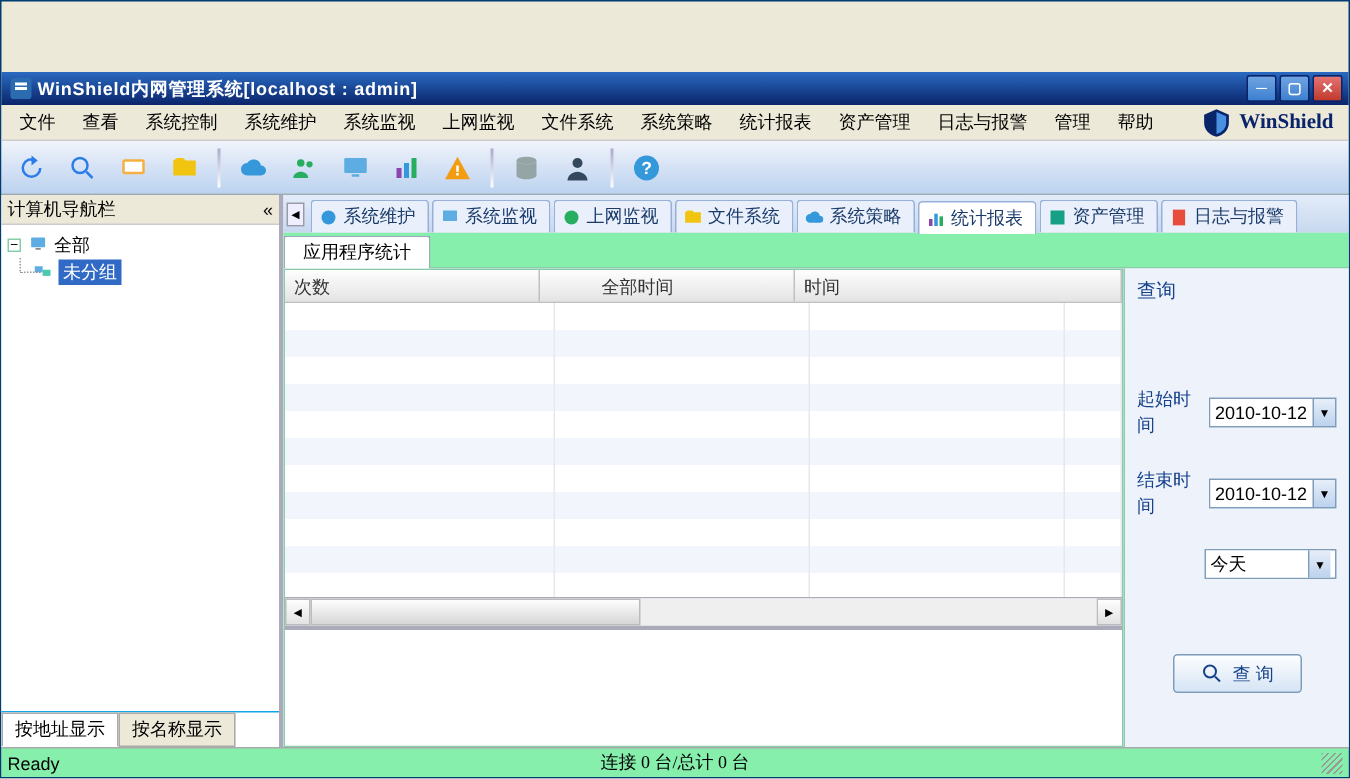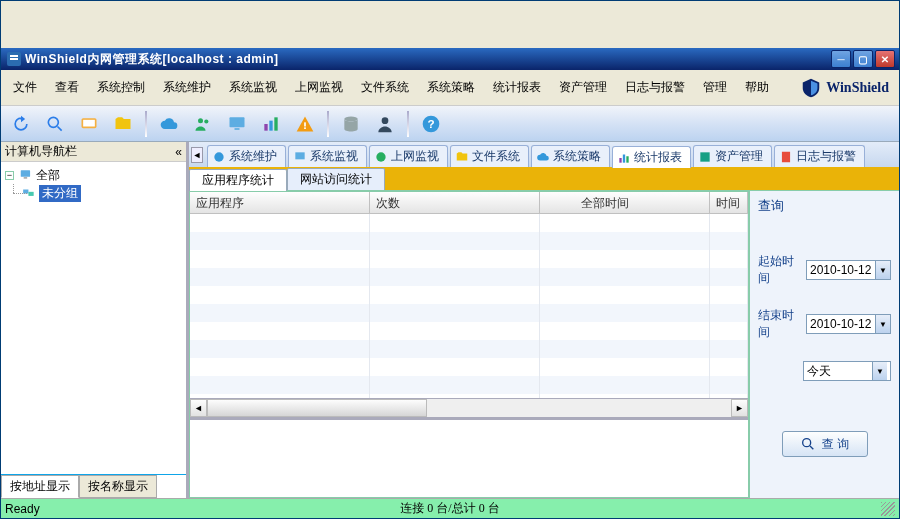--- a/index.html
+++ b/index.html
@@ -8,21 +8,21 @@
   
   
   .titlebar { height:22px; background:linear-gradient(#2a6ac1,#0a246a); color:#fff; display:flex; align-items:center; padding:0 2px; font-weight:bold;margin-top:47px; }
   .titlebar .icon { width:16px; height:16px; margin:0 3px; display:inline-flex; align-items:center; justify-content:center; }
   .titlebar .title-text { flex:1; font-family:Tahoma,Arial; font-size:12px; letter-spacing:0.5px; }
   .sysbtns { display:flex; gap:2px; margin-right:2px;}
   .sysbtn { width:20px; height:18px; background:linear-gradient(#70a4e2,#3c7fd1); border:1px solid #0a246a; border-radius:2px; color:#fff; display:flex; align-items:center; justify-content:center; font-family:Arial; font-size:10px; cursor:pointer;}
   .sysbtn.close { background:linear-gradient(#e57373,#c0392b); }
 
   
-  .menubar { height:36px; background:#ece9d8; display:flex; align-items:center; border-bottom:1px solid #ccc; padding:0 4px; gap:2px;justify-content:center;}
+  .menubar { height:24px; background:#ece9d8; display:flex; align-items:center; border-bottom:1px solid #ccc; padding:0 4px; gap:2px;justify-content:center;}
   .menuitem { padding:2px 8px; color:#000; cursor:pointer; }
   .menubar .brand { margin-left:auto; display:flex; align-items:center; gap:4px; color:#0a246a; font-weight:bold; font-family:Georgia,serif; font-size:14px; padding-right:6px;}
   .brand .brand-icon { width:22px;height:22px; }
 
   
   .toolbar { height:36px; background:linear-gradient(#f1f4fa,#d5e2f5 50%,#bcd3f0); display:flex; align-items:center; padding:2px 6px; gap:6px; border-bottom:1px solid #9ab;}
   .tbtn { width:28px; height:28px; border:1px solid transparent; border-radius:3px; display:flex; align-items:center; justify-content:center; cursor:pointer;}
   .tsep { width:2px; height:26px; background:linear-gradient(#aac,#fff); margin:0 2px;}
   .picon { width:20px; height:20px; }
 
@@ -50,21 +50,21 @@
   .main { flex:1; display:flex; flex-direction:column; min-width:0; background:#dfe8f6;}
   
   
   .modtabs { height:25px; display:flex; align-items:flex-end; padding:3px 4px 0 18px; gap:2px; background:linear-gradient(#e3ecf9,#c7d8ef); position:relative;}
   .modtabs .scrollbtn { position:absolute; left:2px; top:5px; width:12px; height:16px; border:1px solid #99a; background:#eef; font-size:9px; display:flex; align-items:center; justify-content:center; cursor:pointer;}
   .modtab { flex:0 0 auto; height:22px; padding:0 8px 0 4px; border:1px solid #98b0d8; border-bottom:none; border-radius:3px 3px 0 0; background:#e9f0fb; display:flex; align-items:center; gap:3px; cursor:pointer; color:#1a3a6a; font-size:12px;}
   .modtab.active { background:#fff; position:relative; top:1px; }
   .modicon { width:14px;height:14px; }
 
   
-  .subtabs { height:24px; background:#eab308; display:flex; align-items:flex-end; padding:2px 2px 0 0px; border-bottom:1px solid #8ca;}
+  .subtabs { height:24px; background:#86efac; display:flex; align-items:flex-end; padding:2px 2px 0 0px; border-bottom:1px solid #8ca;}
   .subtab { height:22px; padding:0 12px; border:1px solid #9ab; border-bottom:none; background:#e6eefb; display:flex; align-items:center; cursor:pointer; border-radius:2px 2px 0 0; margin-right:0;}
   .subtab.active { background:#fff; position:relative; top:1px;}
   
   
   .content { flex:1; display:flex; min-height:0; background:#dfe8f6; padding:0;}
   .tablewrap { flex:1; display:flex; flex-direction:column; min-width:0; background:#fff; border:1px solid #8ca; margin:0;}
   .grid { flex:1; display:flex; flex-direction:column; border-bottom:1px solid #aab; overflow:hidden;}
   .ghead { height:22px; display:flex; background:linear-gradient(#fefefe,#e4e4e4); border-bottom:1px solid #c0c0c0;}
   .ghead .gcol { border-right:1px solid #c0c0c0; padding:3px 6px; color:#333; font-size:12px;}
   .gbody { flex:1; background:#fff; overflow:hidden;}
@@ -299,28 +299,26 @@
         <div class="modtab">
             <svg class="modicon" viewBox="0 0 24 24">
               <rect x="5" y="3" width="14" height="18" fill="#e74c3c"></rect>
             </svg>
             <span>日志与报警</span>
           </div>
       </div>
 
       <div class="subtabs">
         <div class="subtab active">应用程序统计</div>
-        <div class="subtab">网站访问统计</div>
       </div>
 
       <div class="content">
         <div class="tablewrap">
           <div class="grid">
             <div class="ghead">
-              <div class="gcol c1">应用程序</div>
               <div class="gcol c2">次数</div>
               <div class="gcol c3">全部时间</div>
               <div class="gcol c4">时间</div>
             </div>
             <div class="gbody">
               <div class="grow">
                   <div class="gcol c1"></div>
                   <div class="gcol c2"></div>
                   <div class="gcol c3"></div>
                   <div class="gcol c4"></div>
@@ -392,21 +390,21 @@
             <div class="track">
                 <div class="thumb"></div>
               </div>
             <div class="arrow">►</div>
           </div>
           <div class="lower"></div>
         </div>
 
         <div class="query">
           <div class="query-title">查询</div>
-          <div class="field" style="margin-top:28px">
+          <div class="field" style="margin-top:45px">
             <label>起始时间</label>
             <div class="combo">
               <input value="2010-10-12" style="">
               <div class="dd">▼</div>
             </div>
           </div>
           <div class="field" style="margin-top:10px">
             <label>结束时间</label>
             <div class="combo">
               <input value="2010-10-12" style="">

